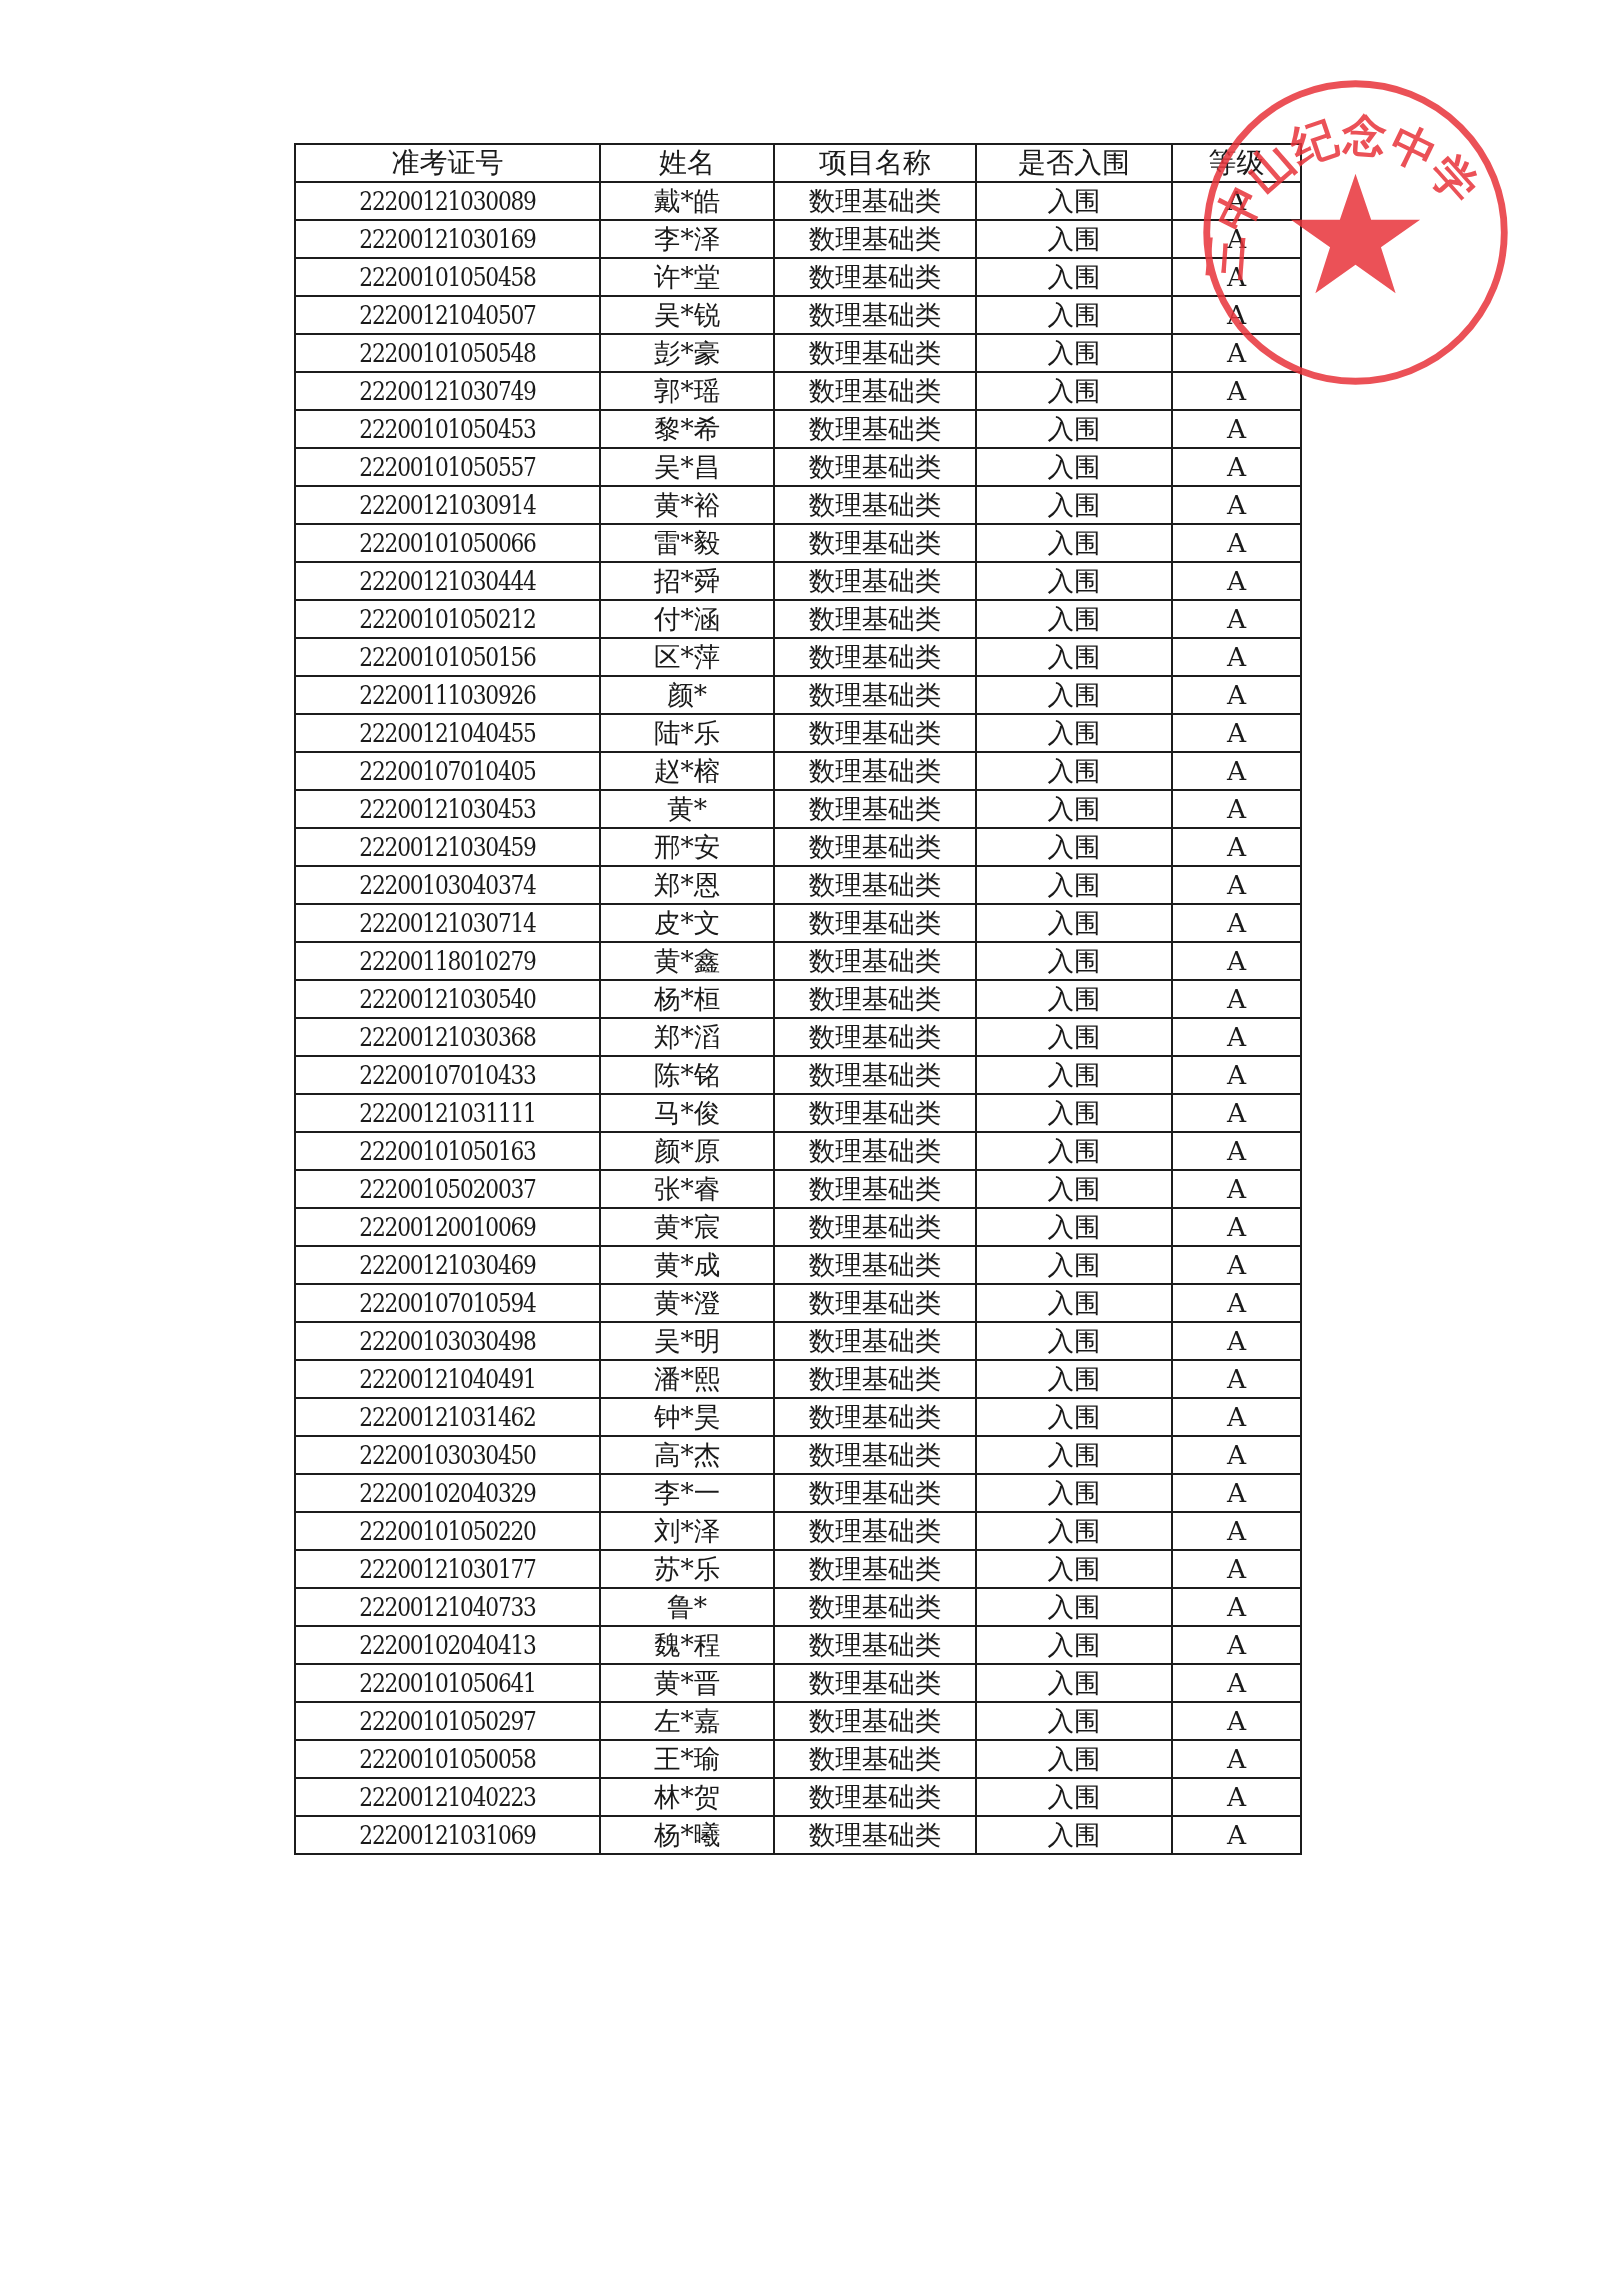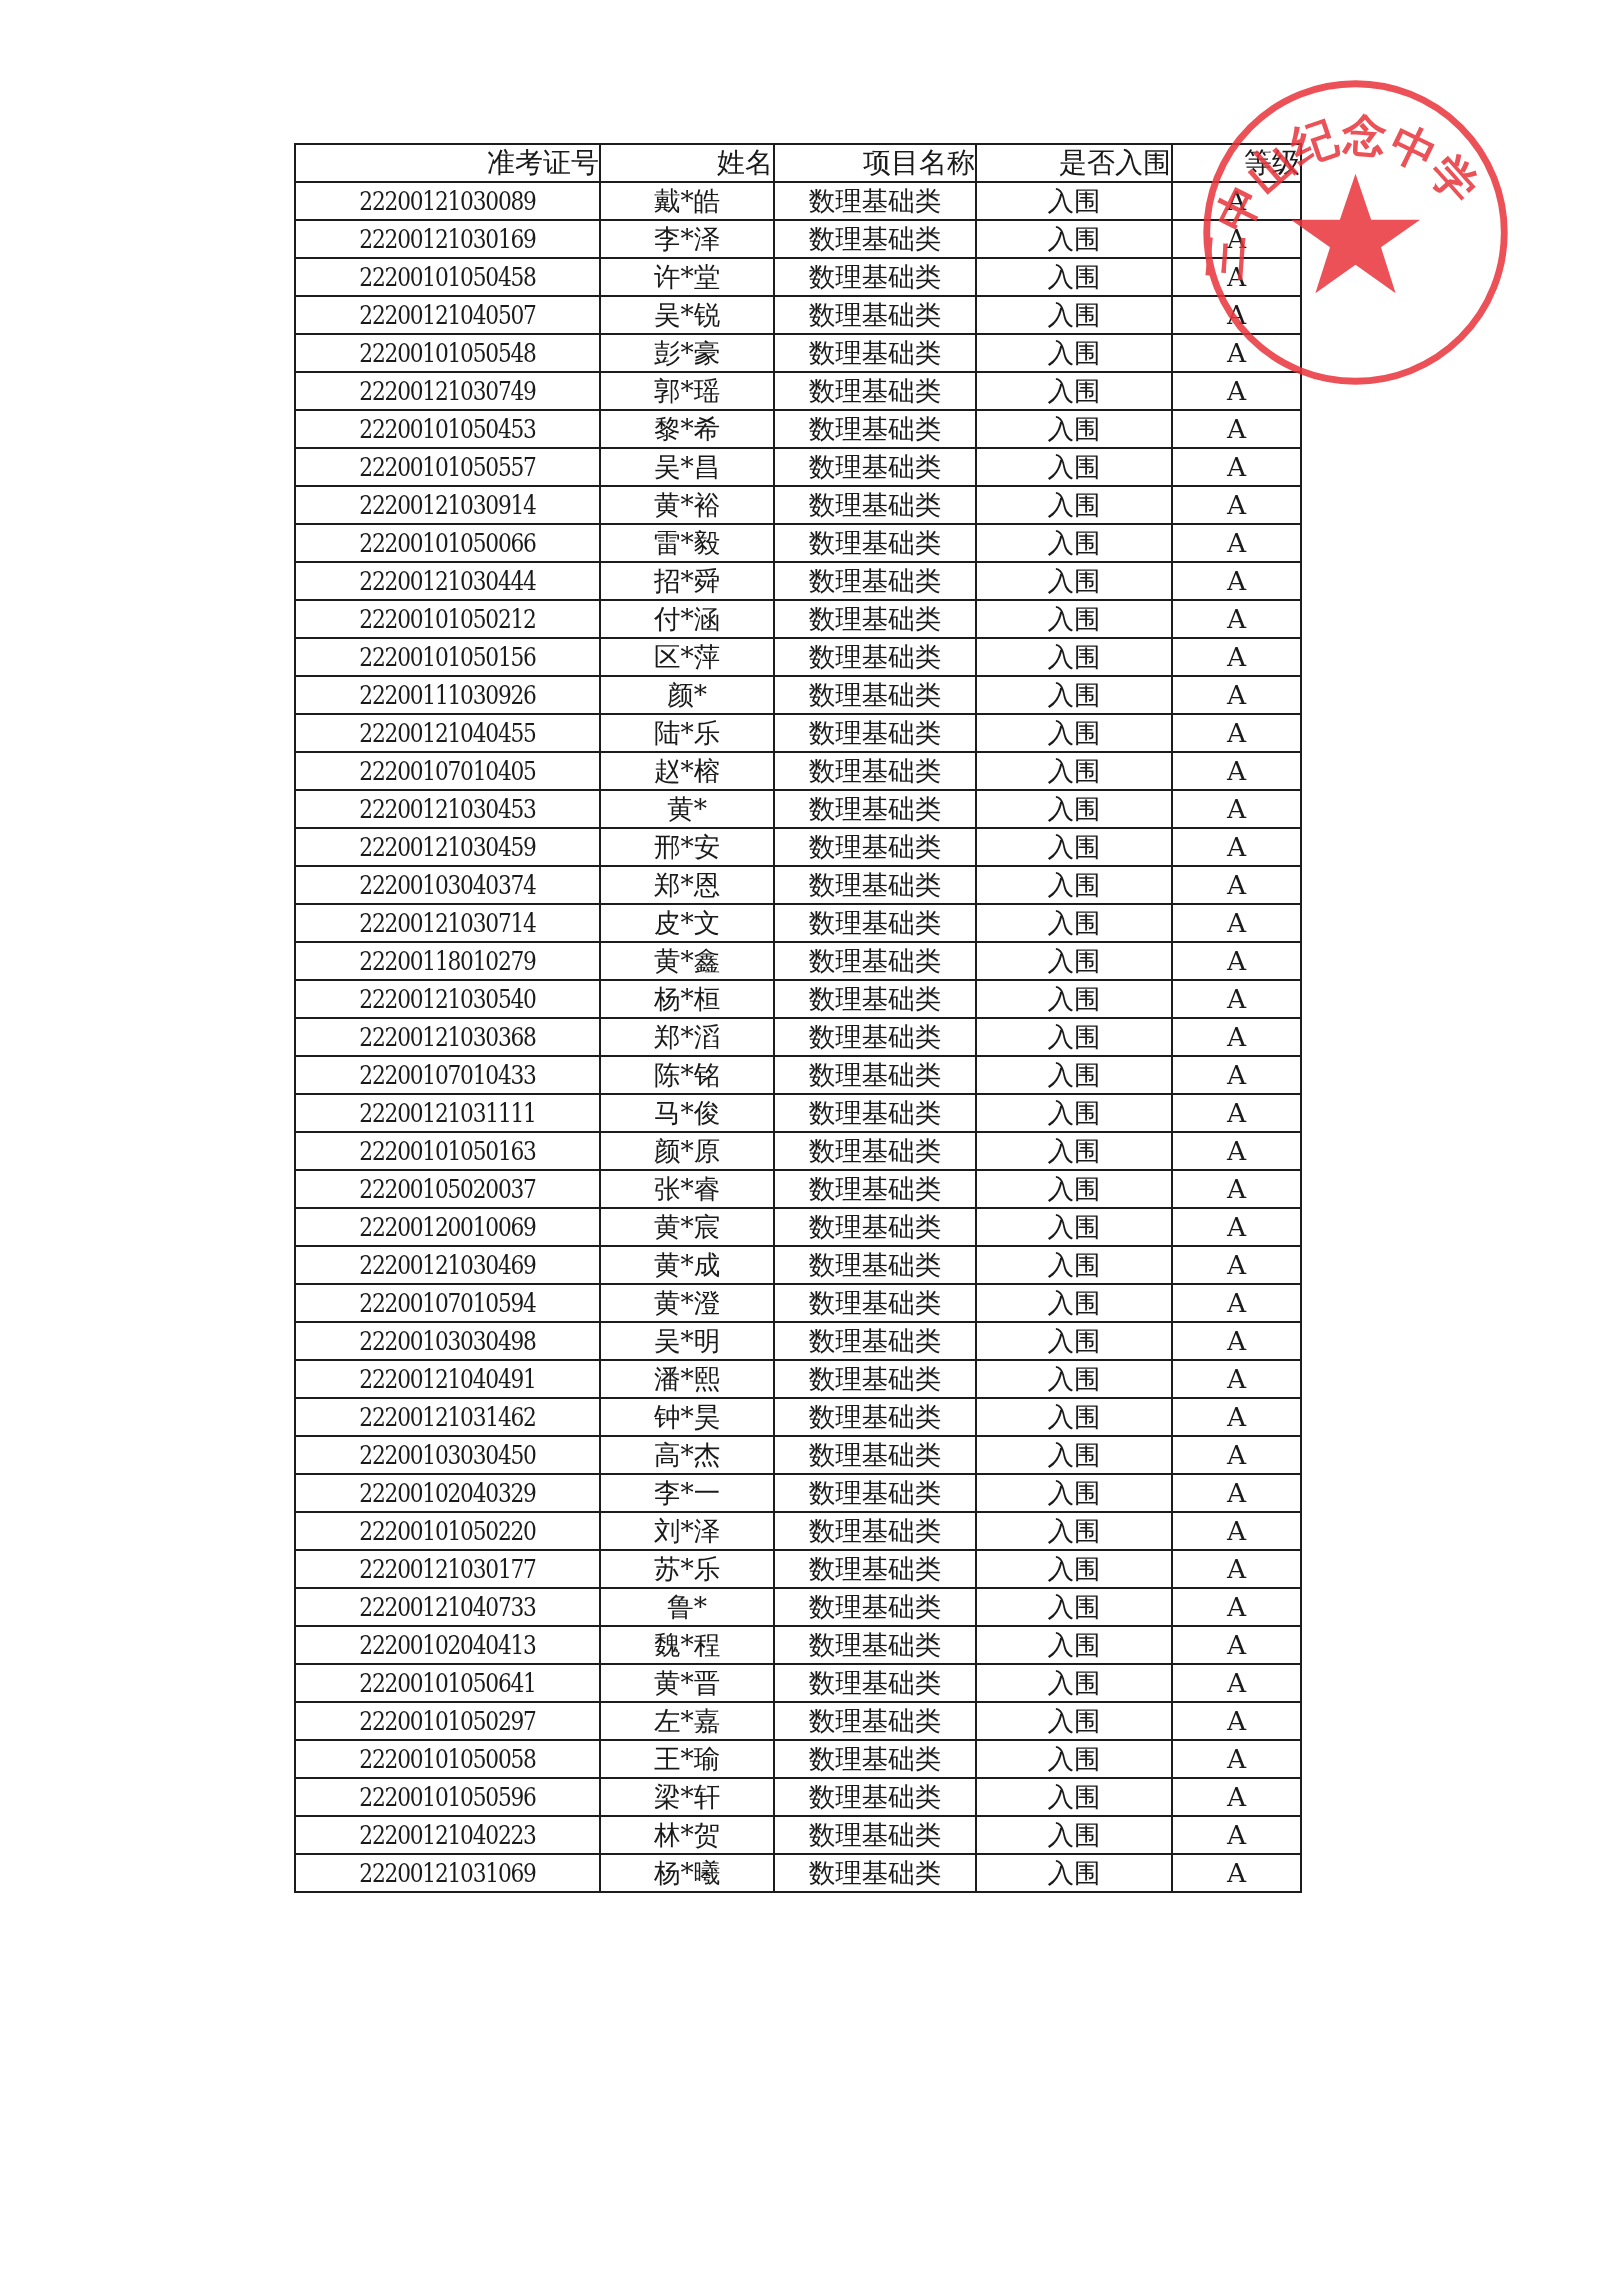--- a/index.html
+++ b/index.html
@@ -1,19 +1,19 @@
 <!DOCTYPE html>
 <html><head>
 <meta charset="utf-8">
 <style>
   html, body { margin:0; padding:0; background:#ffffff; }
   body { width:1621px; height:2294px; position:relative; overflow:hidden; font-family:"DejaVu Serif","Liberation Serif",serif; color:#1a1a1a; }
   #sheet { position:absolute; left:294px; top:143px; border-collapse:collapse; table-layout:fixed; }
   #sheet td, #sheet th { border:2.5px solid #1c1c1c; height:36px; padding:0; text-align:center; vertical-align:middle; font-weight:normal; font-size:26.5px; line-height:1; white-space:nowrap; overflow:hidden; }
-  #sheet th { font-size:28px;text-align:right; }
+  #sheet th { font-size:28px; }
   .c1 { width:305px; } .c2 { width:174px; } .c3 { width:202px; } .c4 { width:196px; } .c5 { width:129px; }
   .num { letter-spacing:-1.5px; transform:scaleX(0.82); display:inline-block; }
   #stamp { position:absolute; left:1194px; top:71px; width:323px; height:323px; pointer-events:none; opacity:0.85; }
 </style>
 </head>
 <body>
 
 <table id="sheet">
   <colgroup>
       <col class="c1">
@@ -320,27 +320,20 @@
         <td>A</td>
       </tr>
       <tr>
         <td><span class="num">22200101050058</span></td>
         <td>王*瑜</td>
         <td>数理基础类</td>
         <td>入围</td>
         <td>A</td>
       </tr>
       <tr>
-        <td><span class="num">22200101050596</span></td>
-        <td>梁*轩</td>
-        <td>数理基础类</td>
-        <td>入围</td>
-        <td>A</td>
-      </tr>
-      <tr>
         <td><span class="num">22200121040223</span></td>
         <td>林*贺</td>
         <td>数理基础类</td>
         <td>入围</td>
         <td>A</td>
       </tr>
       <tr>
         <td><span class="num">22200121031069</span></td>
         <td>杨*曦</td>
         <td>数理基础类</td>

